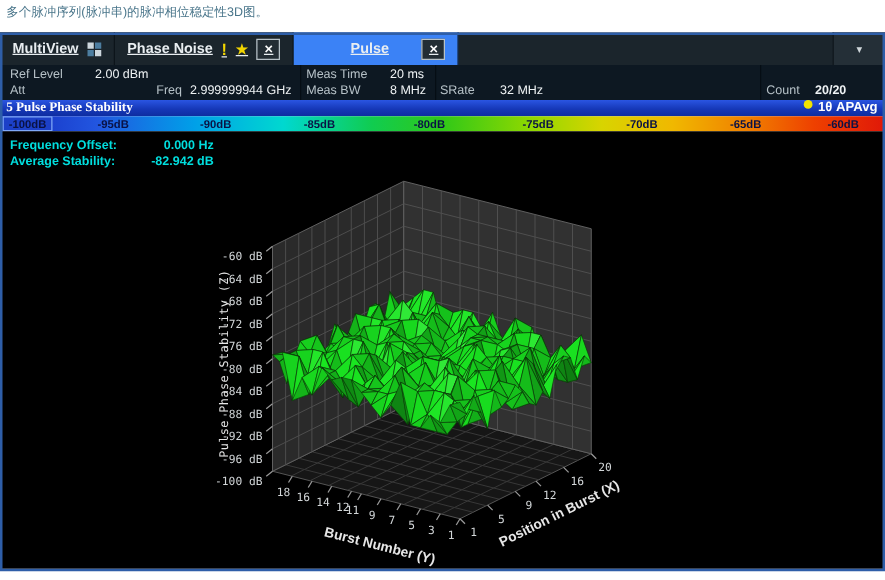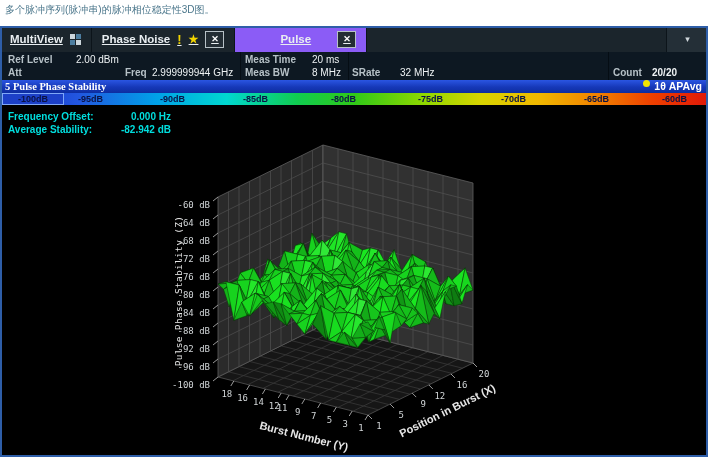--- a/index.html
+++ b/index.html
@@ -4,54 +4,54 @@
 <style>
   html,body{margin:0;padding:0;background:#fff;}
   .screen{position:relative;width:708px;height:464px;overflow:hidden;background:#ffffff;
           font-family:"Liberation Sans",sans-serif;}
   .caption{position:absolute;left:5px;top:3px;font-size:10px;color:#49758a;}
 
   
   .tabbar{position:absolute;left:0;top:26px;width:708px;height:26px;background:#1b252c;display:flex;}
   .tab{display:flex;align-items:center;padding:0 10px;gap:7px;color:#e9eef1;font-weight:bold;
        font-size:11.5px;border-right:1px solid #0c141a;background:#1b252c;white-space:nowrap;text-decoration:underline;}
-  .tab.active{background:#8b5cf6;width:76px;justify-content:space-between;padding-left:45px;}
+  .tab.active{background:#3b82f6;width:76px;justify-content:space-between;padding-left:45px;}
   .close-btn{display:inline-block;width:17px;height:15px;border:1px solid #b7c1c7;background:#232d34;
        color:#fff;font-size:9px;line-height:14px;text-align:center;font-weight:bold;}
   .warn{color:#f2d500;font-weight:bold;font-size:13px;}
   .star{color:#f2d500;font-size:11px;}
   .grid-icon{display:inline-grid;grid-template-columns:5px 5px;grid-template-rows:5px 5px;gap:1px;}
   .grid-icon i:nth-child(1){background:#cdd7dd;}
   .grid-icon i:nth-child(2){background:#4d7ea0;}
   .grid-icon i:nth-child(3){background:#4d7ea0;}
   .grid-icon i:nth-child(4){background:#cdd7dd;}
   .tab-overflow{position:absolute;right:0;top:0;width:41px;height:26px;display:flex;align-items:center;
        justify-content:center;color:#cfd6da;font-size:9px;background:#242f37;border-left:1px solid #0c141a;}
 
   
   .header{position:absolute;left:0;top:52px;width:708px;height:28px;background:#0d1822;}
   .hl,.hv{position:absolute;font-size:10px;line-height:13px;white-space:nowrap;}
-  .hl{font-weight:bold;color:#b6c1c7;}
+  .hl{font-weight:normal;color:#b6c1c7;}
   .hv{color:#eef2f4;}
   .vsep{position:absolute;top:0;width:1px;height:28px;background:#050d14;}
 
   
   .titlebar{position:absolute;left:0;top:80px;width:708px;height:13px;
        background:linear-gradient(180deg,#2a55e2 0%,#1638b8 55%,#0d2da0 100%);
        color:#fff;font-size:10.5px;font-weight:bold;line-height:13px;}
   .titlebar .ttl{position:absolute;left:5px;top:0;font-family:Liberation Serif, serif;}
   .trace{position:absolute;right:6px;top:0;display:flex;align-items:flex-start;gap:4px;font-weight:bold;}
   .trace-dot{width:7px;height:7px;border-radius:50%;background:#f2e400;display:inline-block;}
 
   
   .colorbar{position:absolute;left:0;top:93px;width:708px;height:12px;
        background:linear-gradient(90deg,#2a4cd8 0%,#1a3ecc 5%,#2256e0 11%,#00a0e8 22%,#00d8d0 32%,
        #10cc50 42%,#30c818 50%,#90d800 60%,#d8d400 68%,#f0b800 76%,#f07c00 85%,#ee4000 92%,#e01808 100%);}
   .cb-label{position:absolute;top:0;font-size:9px;font-weight:bold;color:#0a1245;line-height:12px;}
-  .cb-label.boxed{border:1px solid #7fa8f8;background:#1c40c8;line-height:10px;top:0;padding:0 15px;}
+  .cb-label.boxed{border:1px solid #7fa8f8;background:#1c40c8;line-height:10px;top:0;padding:0 4px;}
 
   
   .plot{position:absolute;left:0;top:105px;width:708px;height:350px;background:#000;}
   .ro-label,.ro-value{position:absolute;font-size:10px;font-weight:bold;color:#00dede;line-height:13px;white-space:nowrap;}
   .ro-value{text-align:right;width:66px;}
   #plot3d{position:absolute;left:0;top:0;width:708px;height:350px;}
 
   
   .app-border{position:absolute;left:0;top:26px;width:708px;height:431px;border:2px solid #2e5ea8;
        box-sizing:border-box;pointer-events:none;z-index:50;}

